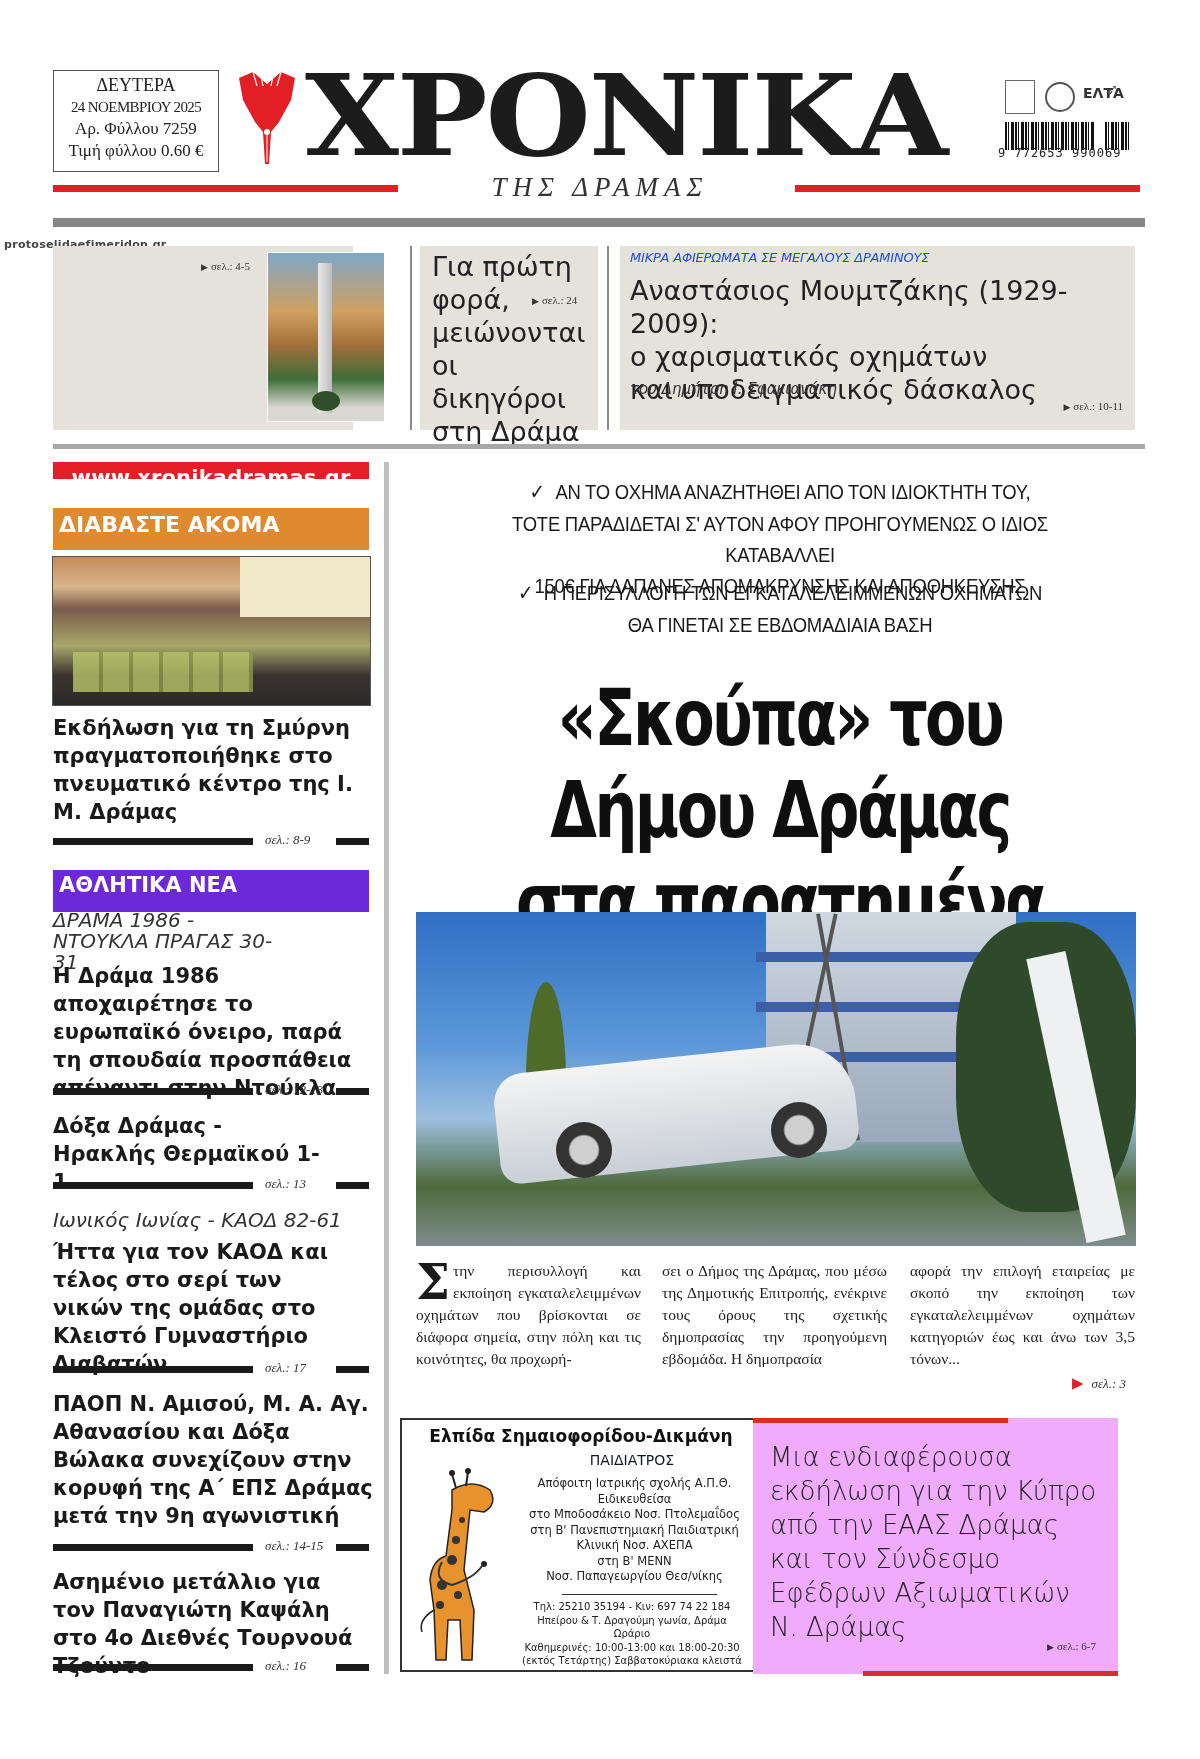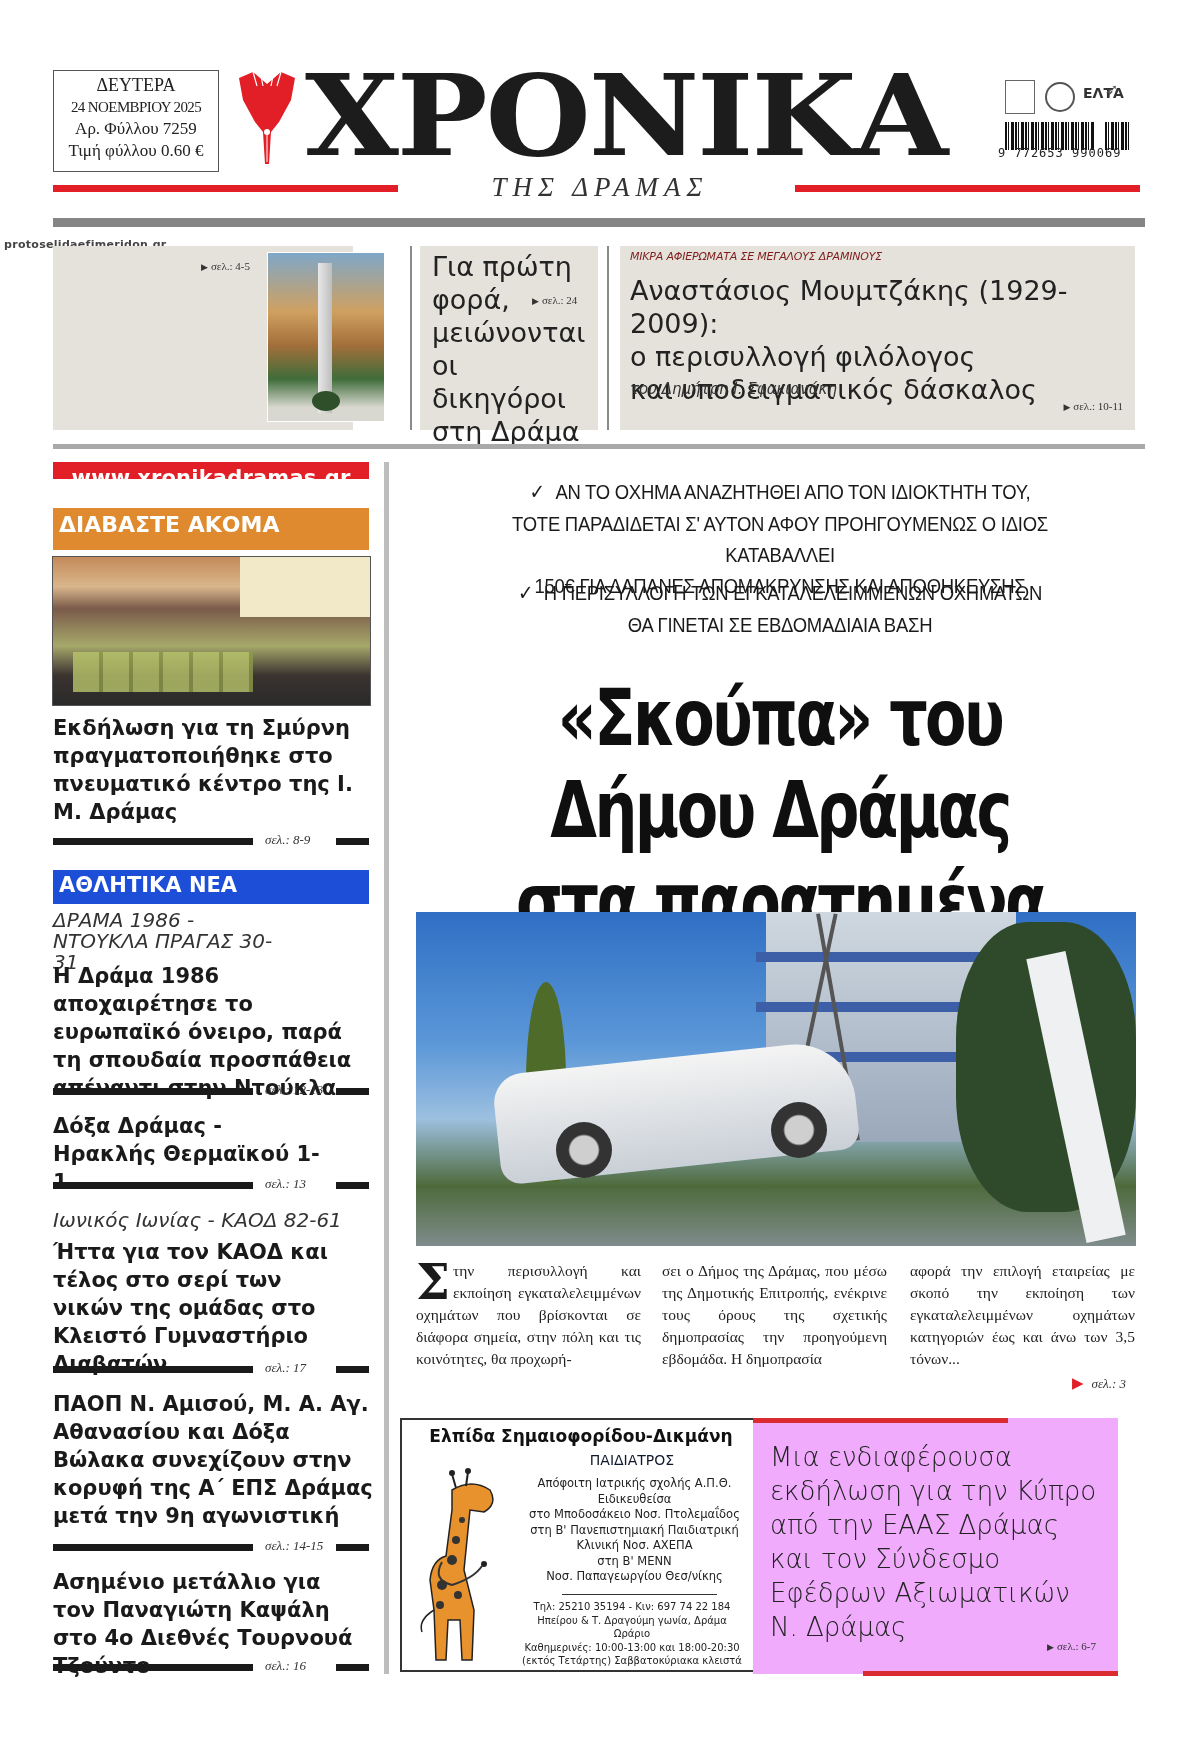--- a/index.html
+++ b/index.html
@@ -48,33 +48,33 @@
   .t1 .pg { position: absolute; left: 148px; top: 14px; }
 
   .vdiv1 { left: 410px; top: 246px; width: 2px; height: 184px; background: #8a8a8a; }
   .vdiv2 { left: 607px; top: 246px; width: 2px; height: 184px; background: #8a8a8a; }
 
   .t2 { left: 420px; top: 246px; width: 178px; height: 184px; }
   .t2 .txt { position: absolute; left: 12px; top: 4px; width: 165px; font-size: 27px; line-height: 33px; color: #222; }
   .t2 .pg { position: absolute; left: 112px; top: 48px; }
 
   .t3 { left: 620px; top: 246px; width: 515px; height: 184px; }
-  .t3 .kicker { position: absolute; left: 10px; top: 4px; font-size: 11px; font-style: italic; color: #7f1d1d; letter-spacing: -0.2px; }
+  .t3 .kicker { position: absolute; left: 10px; top: 4px; font-size: 13px; font-style: italic; color: #1d4ed8; letter-spacing: -0.2px; }
   .t3 .head { position: absolute; left: 10px; top: 28px; width: 500px; font-size: 27px; line-height: 33px; color: #222; }
   .t3 .byline { position: absolute; left: 10px; top: 134px; font-size: 15px; font-style: italic; color: #333; }
   .t3 .pg { position: absolute; right: 12px; top: 154px; }
 
   .grayrule2 { left: 53px; top: 444px; width: 1092px; height: 5px; background: #a9a9a9; }
 
   
   .url-bar { left: 53px; top: 462px; width: 316px; height: 17px; background: #e21e26; color: #fff; font-weight: bold;
     font-size: 21px; line-height: 32px; text-align: center; letter-spacing: 0.2px; }
   .sec-orange { left: 53px; top: 508px; width: 316px; height: 42px; background: #df8a2e; color: #fff; font-weight: bold;
     font-size: 22px; line-height: 34px; padding-left: 6px; }
-  .sec-blue { left: 53px; top: 870px; width: 316px; height: 34px; background: #1d4ed8; color: #fff; font-weight: bold;
+  .sec-blue { left: 53px; top: 870px; width: 316px; height: 42px; background: #6d28d9; color: #fff; font-weight: bold;
     font-size: 21px; line-height: 30px; padding-left: 6px; }
   .leftphoto { left: 52px; top: 556px; width: 319px; height: 150px; border: 1px solid #555;
     background: linear-gradient(180deg, #c48a5a 0%, #d9b68c 20%, #7a5a4a 35%, #a6a86a 60%, #3a3330 80%, #2a2a2a 100%); overflow: hidden; }
   .leftphoto .wall { position: absolute; right: 0; top: 0; width: 130px; height: 60px; background: #f1e9c8; }
   .leftphoto .seats { position: absolute; left: 20px; top: 95px; width: 180px; height: 40px;
     background: repeating-linear-gradient(90deg, #b8c46a 0 26px, #8d9a4a 26px 30px); opacity: 0.8; }
 
   .lhead { left: 53px; width: 320px; font-weight: bold; font-size: 21px; line-height: 28px; color: #1a1a1a; }
   .lkicker { left: 53px; width: 320px; font-style: italic; font-size: 20px; line-height: 21px; color: #333; font-weight: 300; }
   .rulebar { left: 53px; width: 316px; height: 14px; }
@@ -174,21 +174,21 @@
   <div class="txt">Για πρώτη φορά, μειώνονται οι δικηγόροι στη Δράμα</div>
   <div class="pg"><span class="tri">▶</span><span>σελ.: 24</span></div>
 </div>
 
 <div class="abs vdiv2"></div>
 
 <div class="abs teaser t3">
   <div class="kicker">ΜΙΚΡΑ ΑΦΙΕΡΩΜΑΤΑ ΣΕ ΜΕΓΑΛΟΥΣ ΔΡΑΜΙΝΟΥΣ</div>
   <div class="head">
     <div>Αναστάσιος Μουμτζάκης (1929-2009):</div>
-    <div>ο περισυλλογή φιλόλογος</div>
+    <div>ο χαρισματικός οχημάτων</div>
     <div>και υποδειγματικός δάσκαλος</div>
   </div>
   <div class="byline">του Δημήτρη Ι. Σφακιανάκη</div>
   <div class="pg"><span class="tri">▶</span><span>σελ.: 10-11</span></div>
 </div>
 
 <div class="abs grayrule2"></div>
 
 <div class="abs url-bar">www.xronikadramas.gr</div>
 <div class="abs sec-orange">ΔΙΑΒΑΣΤΕ ΑΚΟΜΑ</div>

